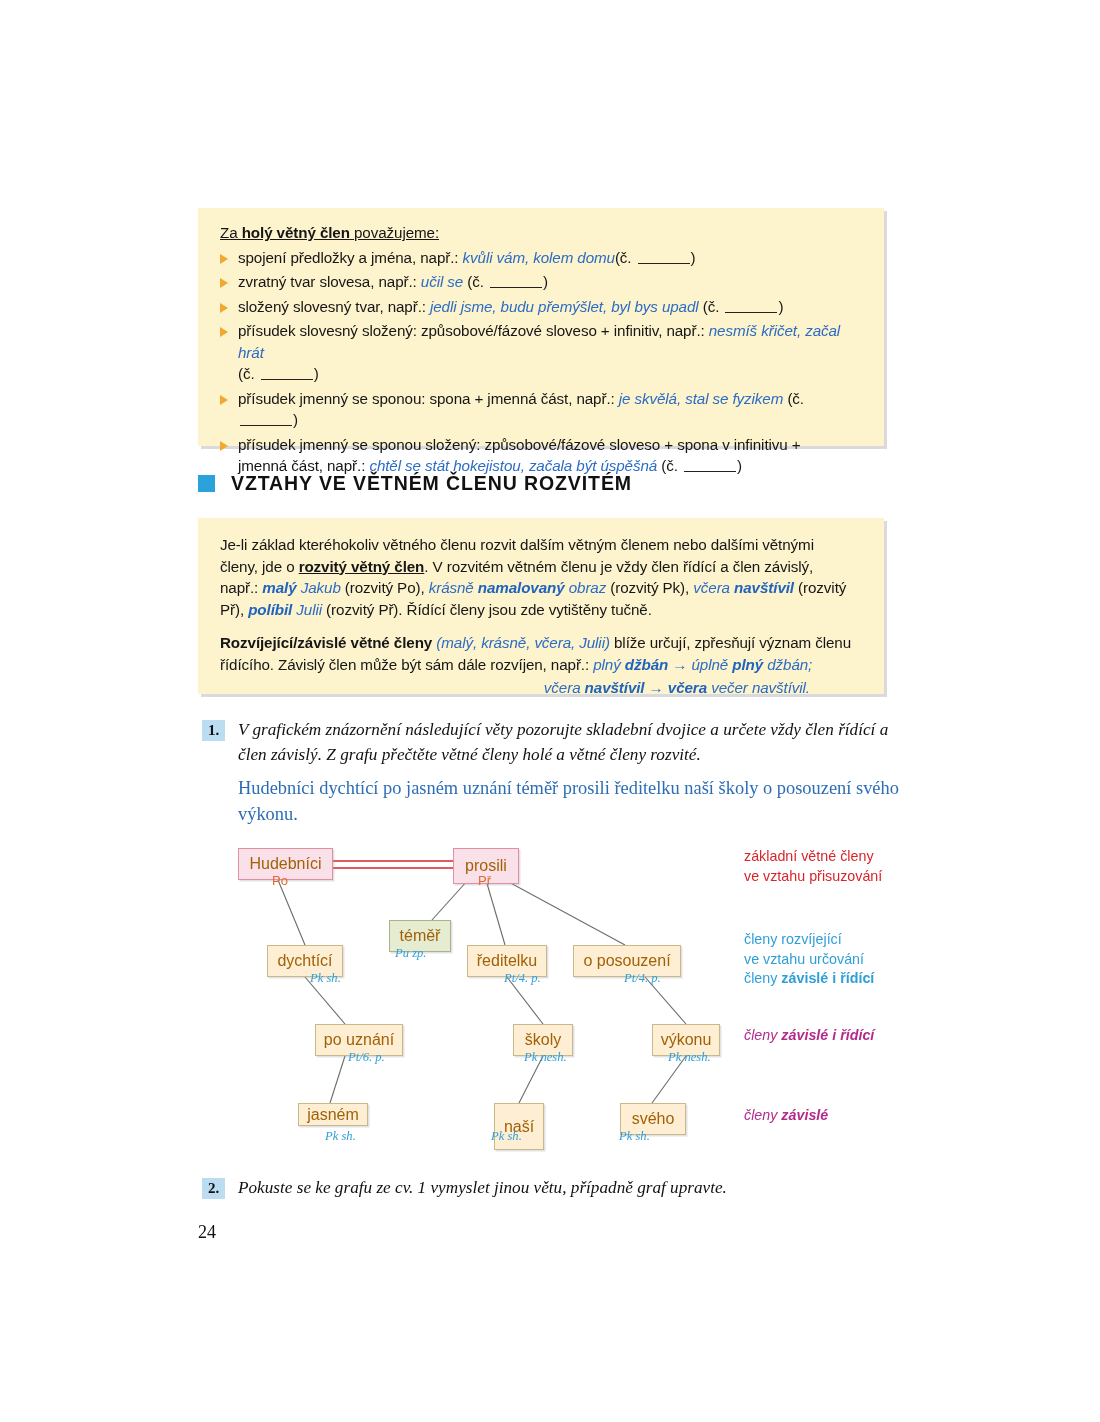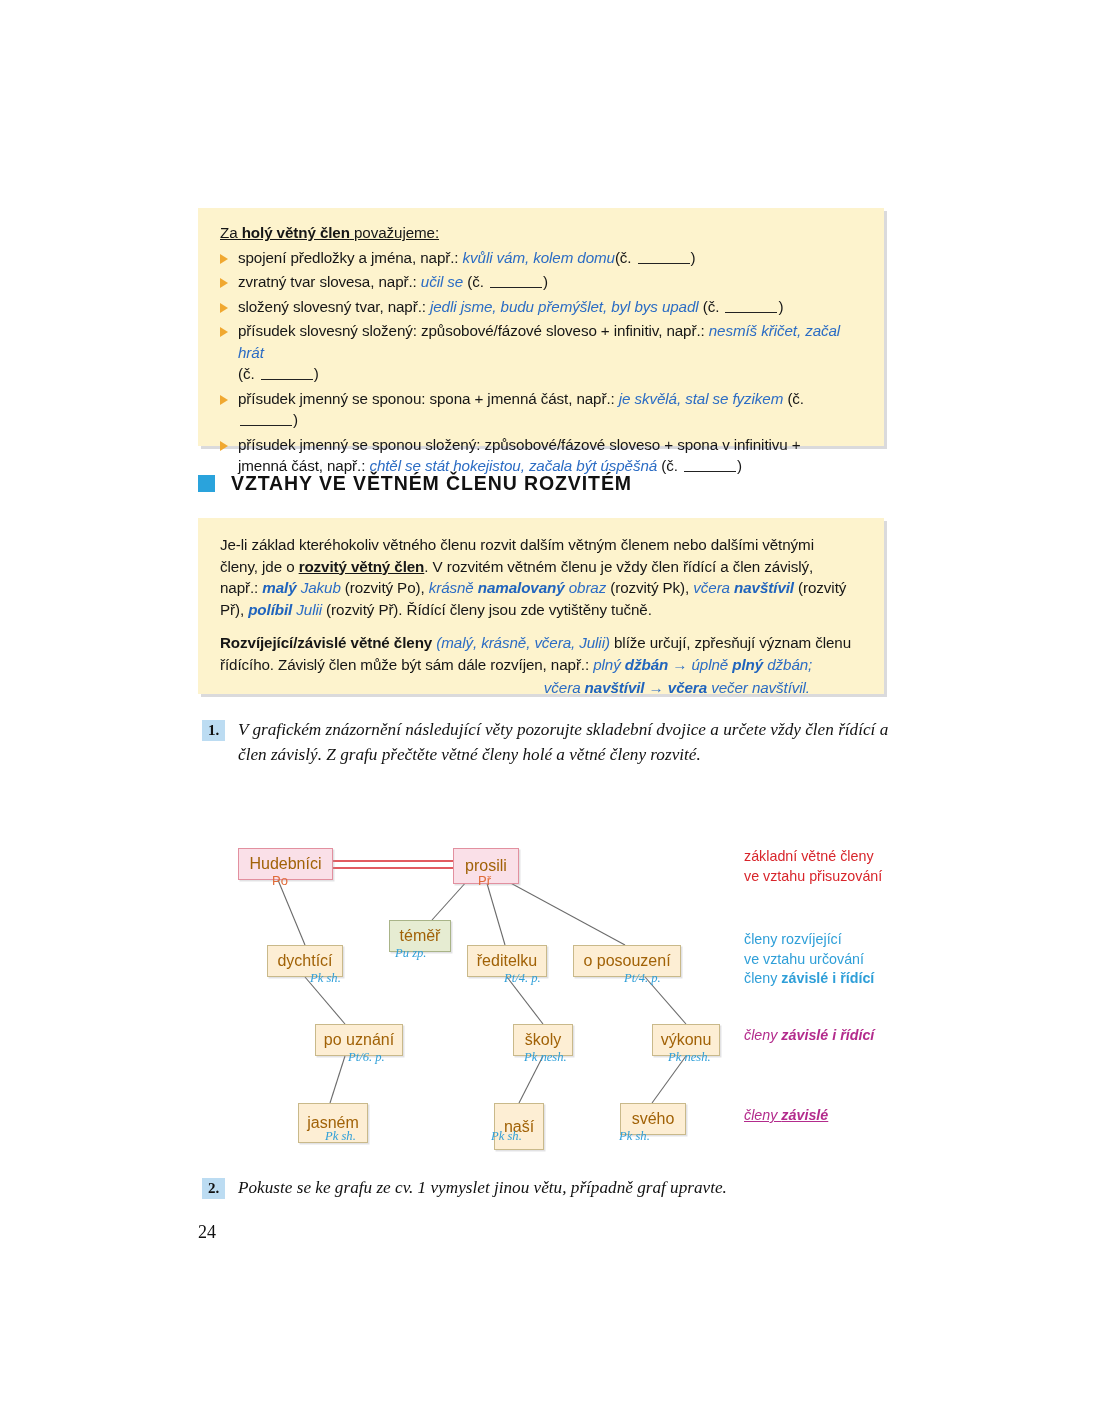--- a/index.html
+++ b/index.html
@@ -266,20 +266,21 @@
         <span class="blue-i">včera </span><span class="blue-ib">navštívil</span><span class="blue-i"> → </span><span class="blue-ib">včera</span><span class="blue-i"> večer navštívil.</span>
       </div>
     </div>
   </div>
 </div>
 
 <div class="ex" style="left:202px; top:718px; width:700px;">
   <div class="ex-num">1.</div>
   <div class="ex-body">
     <div>V grafickém znázornění následující věty pozorujte skladební dvojice a určete vždy člen řídící a člen závislý. Z grafu přečtěte větné členy holé a větné členy rozvité.</div>
+    <div class="ex-sentence">Hudebníci dychtící po jasném uznání téměř prosili ředitelku naší školy o posouzení svého výkonu.</div>
   </div>
 </div>
 
 <svg id="diagram">
 
   <line x1="333" y1="861" x2="453" y2="861" stroke="#d8252b" stroke-width="1.6"></line>
   <line x1="333" y1="868" x2="453" y2="868" stroke="#d8252b" stroke-width="1.6"></line>
 
   <line x1="278" y1="880" x2="305" y2="945" stroke="#6b6b6b" stroke-width="1.1"></line>
 
@@ -340,21 +341,21 @@
 <div class="node" style="left:513px; top:1024px; width:60px; height:32px;">
   <span>školy</span>
 </div>
 <div class="nlabel" style="left:524px; top:1007px;">Pk nesh.</div>
 
 <div class="node" style="left:652px; top:1024px; width:68px; height:32px;">
   <span>výkonu</span>
 </div>
 <div class="nlabel" style="left:668px; top:1007px;">Pk nesh.</div>
 
-<div class="node" style="left:298px; top:1103px; width:70px; height:40px;">
+<div class="node" style="left:298px; top:1103px; width:70px; height:23px;">
   <span>jasném</span>
 </div>
 <div class="nlabel" style="left:325px; top:1086px;">Pk sh.</div>
 
 <div class="node" style="left:494px; top:1103px; width:50px; height:47px;">
   <span>naší</span>
 </div>
 <div class="nlabel" style="left:491px; top:1086px;">Pk sh.</div>
 
 <div class="node" style="left:620px; top:1103px; width:66px; height:32px;">
@@ -370,21 +371,21 @@
 <div class="legend blue" style="left:744px; top:930px;">
   <div>členy rozvíjející</div>
   <div>ve vztahu určování</div>
   <div class="mag"><span>členy </span><span class="mb">závislé i řídící</span></div>
 </div>
 
 <div class="legend mag" style="left:744px; top:1026px;">
   <div><span>členy </span><span class="mb">závislé i řídící</span></div>
 </div>
 
-<div class="legend mag" style="left:744px; top:1106px;text-decoration:underline;">
+<div class="legend mag" style="left:744px; top:1106px;">
   <div><span>členy </span><span class="mb">závislé</span></div>
 </div>
 
 <div class="ex" style="left:202px; top:1176px; width:700px;">
   <div class="ex-num">2.</div>
   <div class="ex-body">Pokuste se ke grafu ze cv. 1 vymyslet jinou větu, případně graf upravte.</div>
 </div>
 
 <div class="pagenum" style="left:198px; top:1222px;">24</div>
 

